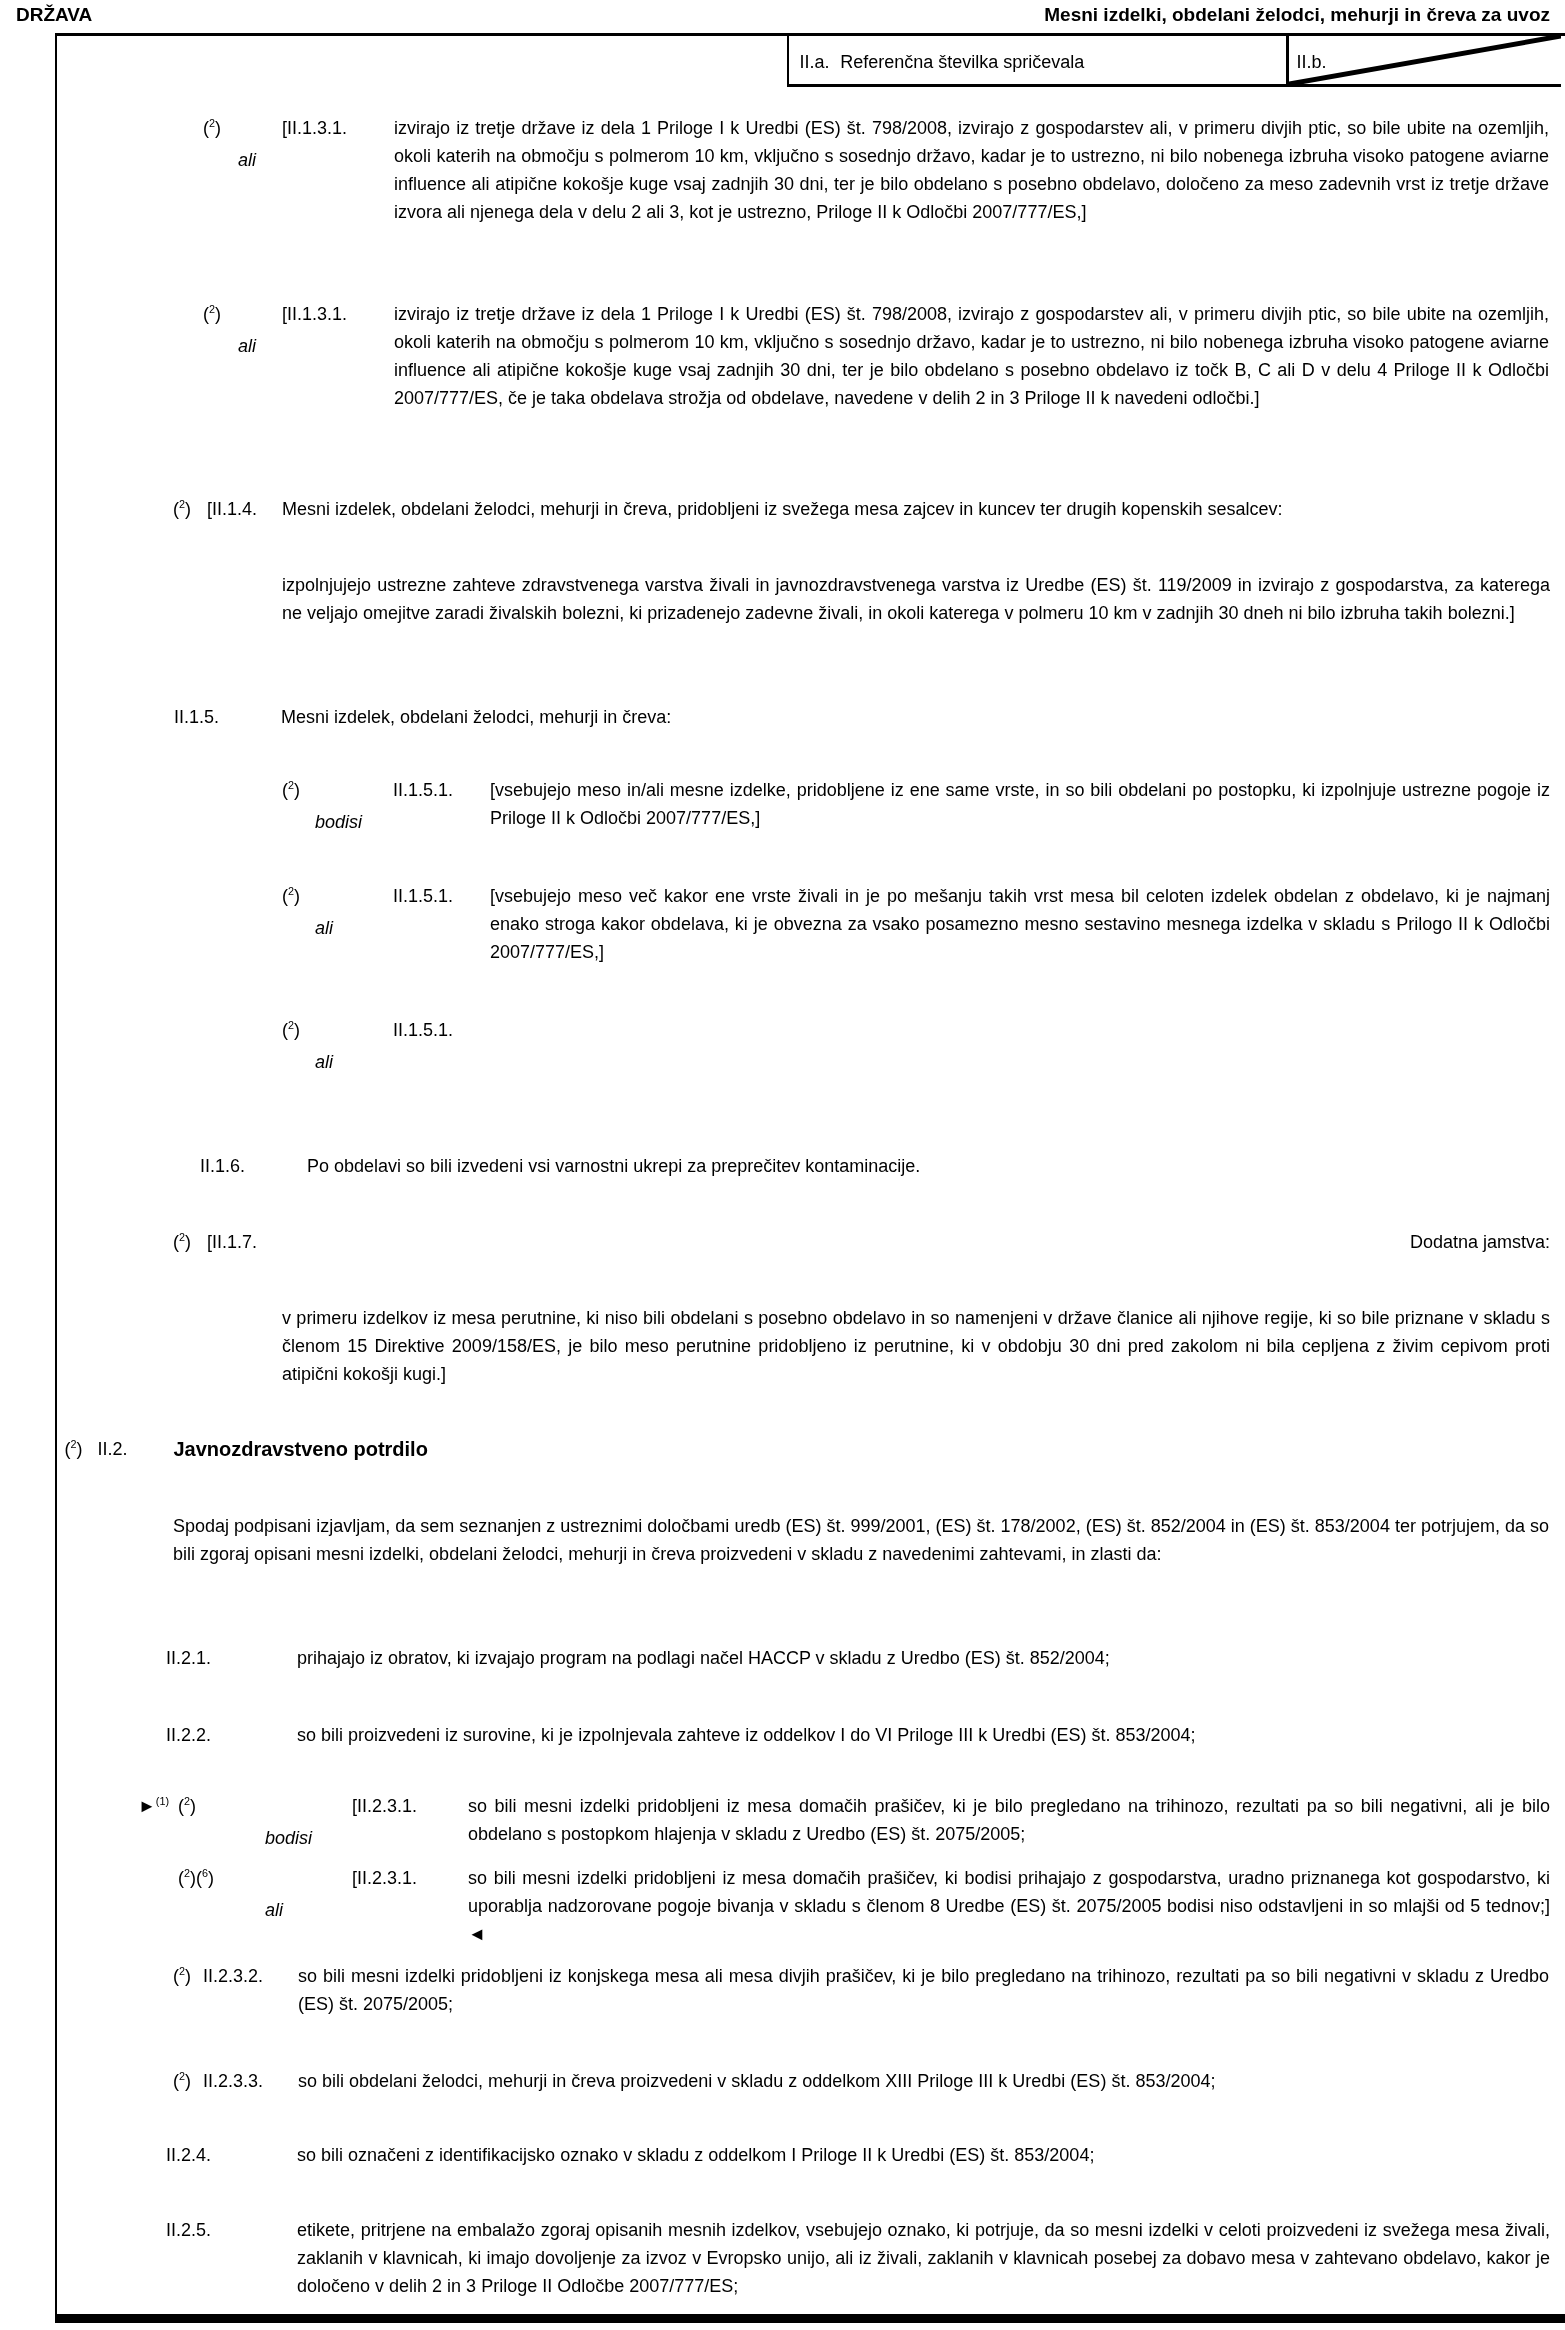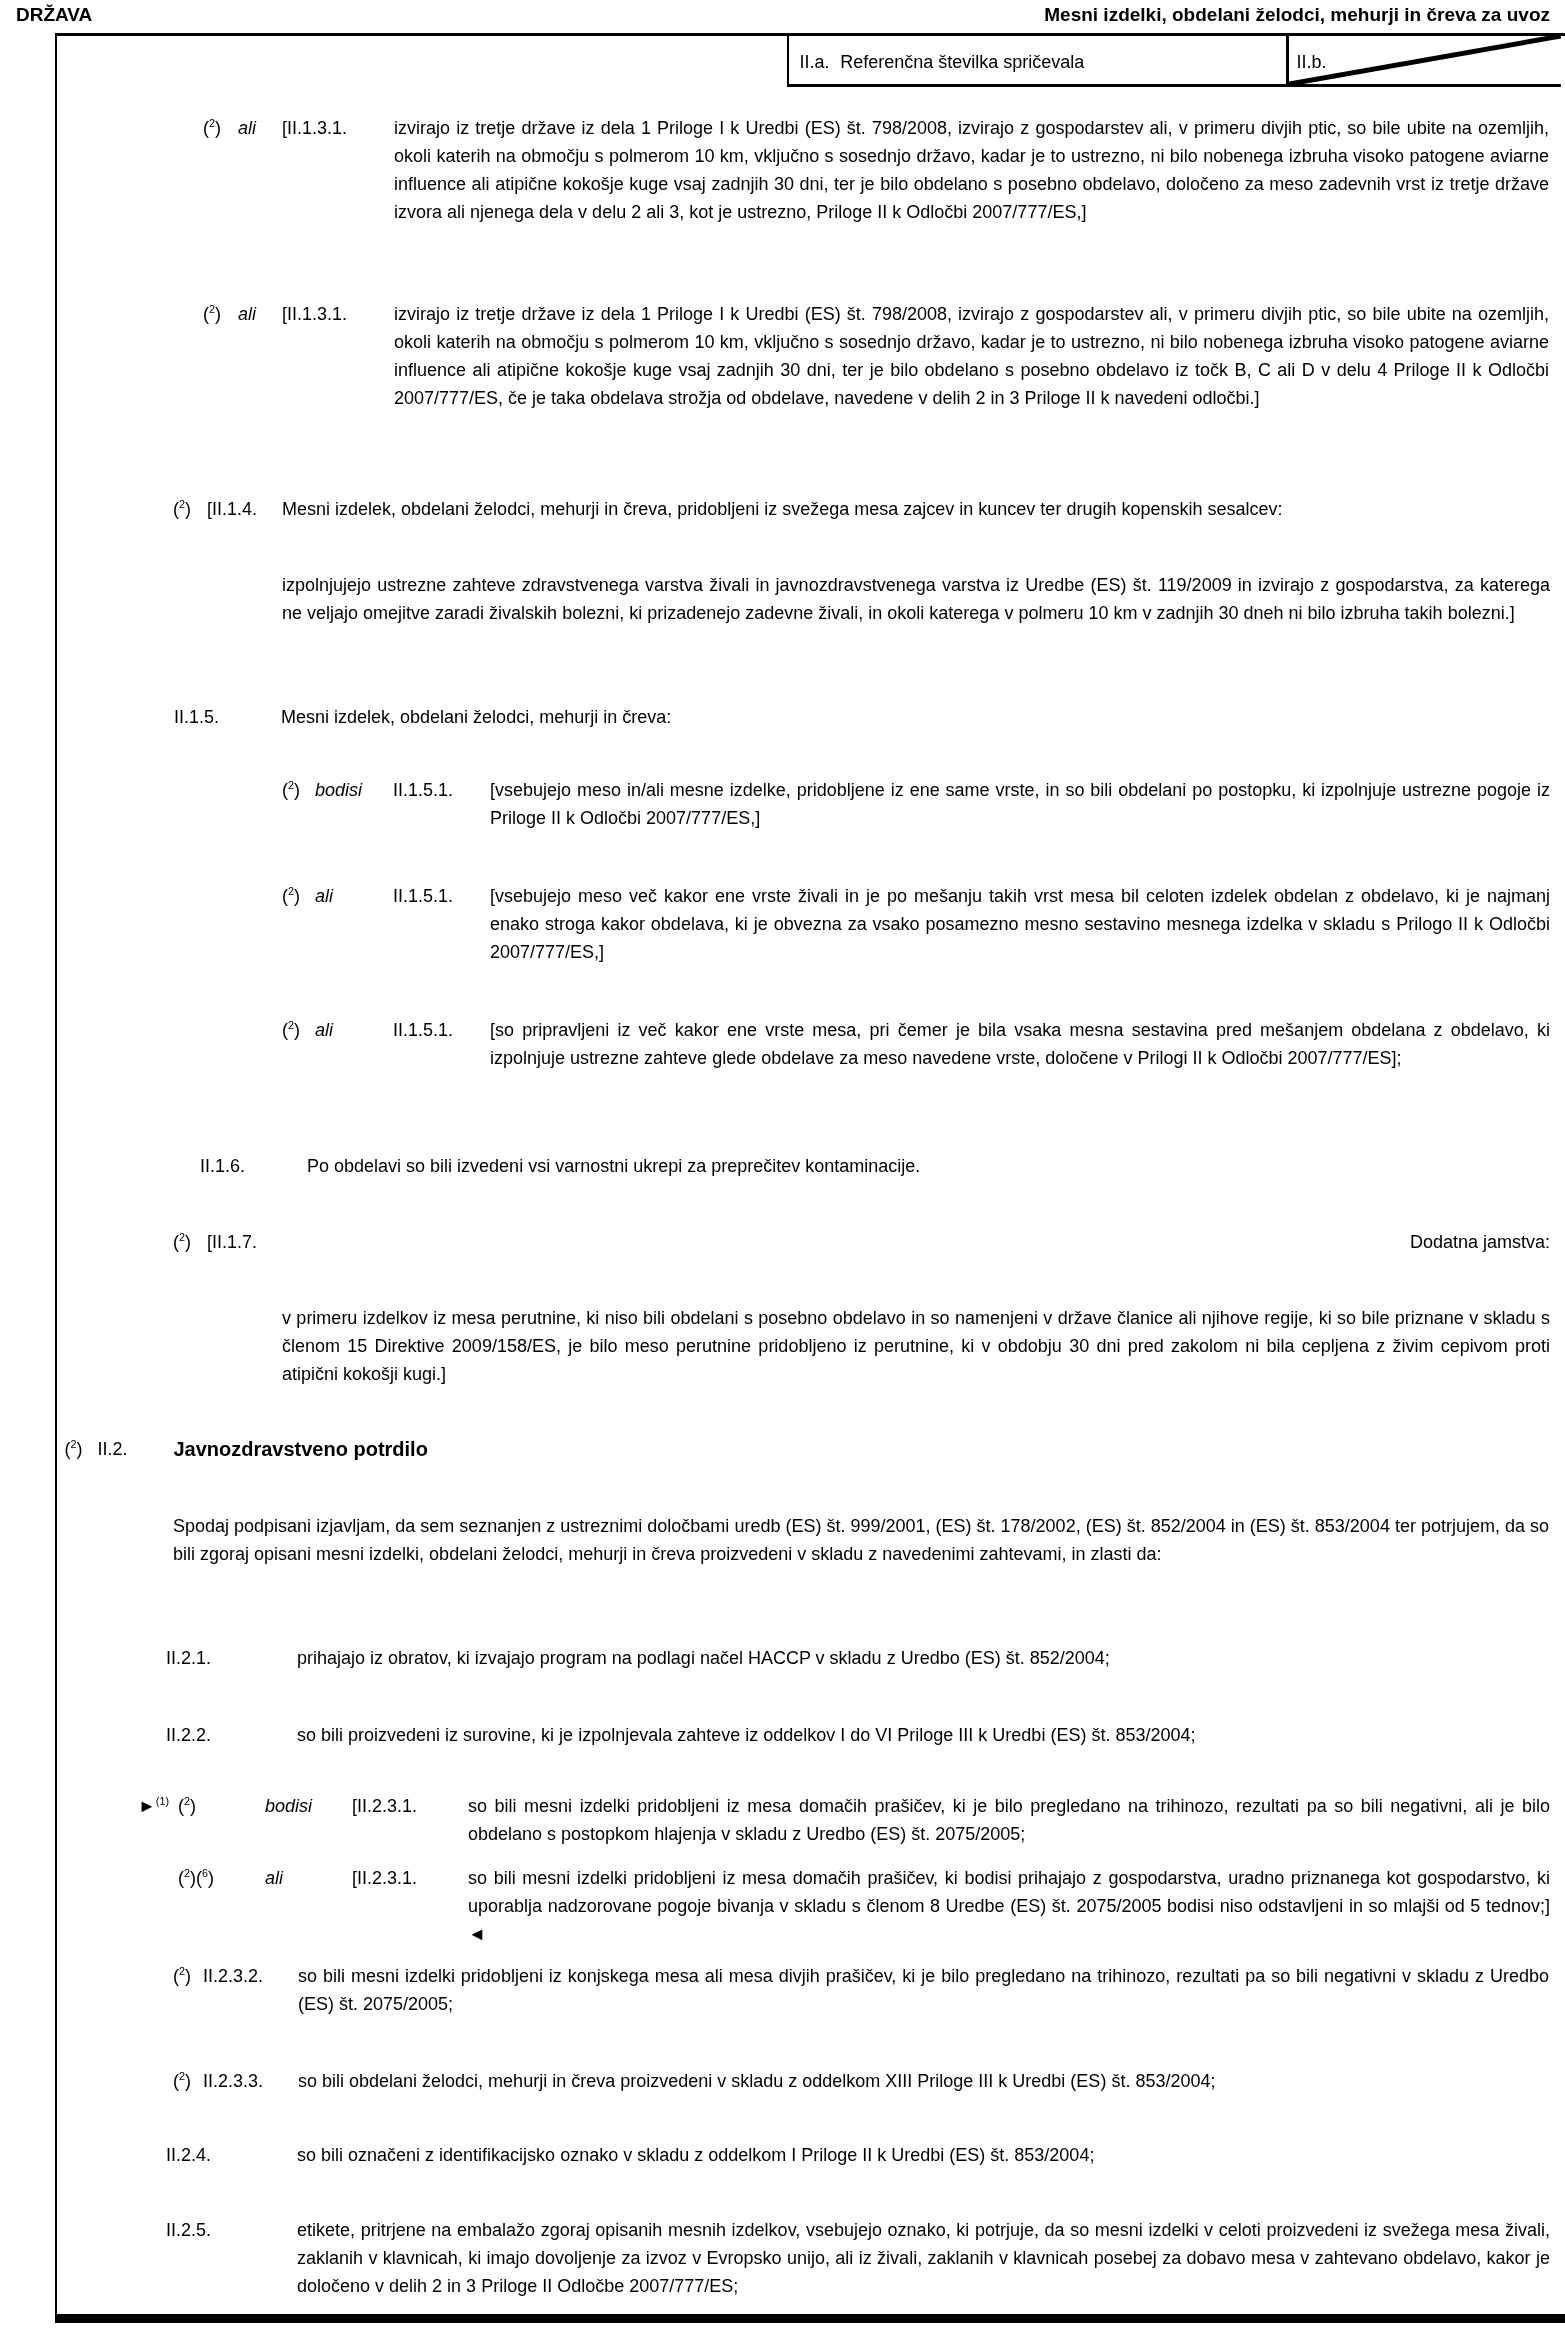--- a/index.html
+++ b/index.html
@@ -31,21 +31,21 @@
   .ref-row { position:absolute; left:730px; top:0; height:51px; display:flex; }
   .ref-cell { box-sizing:border-box; border-left:2.6px solid #000; border-bottom:3.7px solid #000; padding:11.6px 0 0 10.6px; }
   .ref-cell-a { width:499px; }
   .ref-cell-b { width:275px; border-left-width:3.7px; position:relative; padding-left:7.4px; }
   .ref-label { margin-right:10.6px; }
   .diag-svg { position:absolute; left:0; top:0; width:100%; height:100%; display:block; }
 
   
   .clause { position:absolute; display:grid; align-items:start; column-gap:0; }
   .c-marker, .c-num, .c-conj { white-space:nowrap; }
-  .c-conj { font-style:italic; }
+  .c-conj { font-style:italic;margin-top:32px; }
   .c-text { text-align:justify; }
   .c-text-left { text-align:right; white-space:nowrap; }
   .c-bold { font-weight:bold; font-size:20px; }
   .para { position:absolute; text-align:justify; }
   .c-amend { white-space:nowrap; }
 
   .t-a { left:146px; grid-template-columns:35px 44px 112px 1155px; }
   .t-b { left:116px; grid-template-columns:34px 75px 1268px; }
   .t-c { left:117px; grid-template-columns:107px 1268px; }
   .t-d { left:225px; grid-template-columns:33px 78px 97px 1060px; }
@@ -140,21 +140,20 @@
       <span class="c-marker">(<sup>2</sup>)</span>
       <span class="c-conj">ali</span>
       <span class="c-num">II.1.5.1.</span>
       <span class="c-text">[vsebujejo meso več kakor ene vrste živali in je po mešanju takih vrst mesa bil celoten izdelek obdelan z obdelavo, ki je najmanj enako stroga kakor obdelava, ki je obvezna za vsako posamezno mesno sestavino mesnega izdelka v skladu s Prilogo II k Odločbi 2007/777/ES,]</span>
     </div>
 
     <div class="clause t-d" id="b-ii151c">
       <span class="c-marker">(<sup>2</sup>)</span>
       <span class="c-conj">ali</span>
       <span class="c-num">II.1.5.1.</span>
-      <span class="c-text">[so pripravljeni iz več kakor ene vrste mesa, pri čemer je bila vsaka mesna sestavina pred mešanjem obdelana z obdelavo, ki izpolnjuje ustrezne zahteve glede obdelave za meso navedene vrste, določene v Prilogi II k Odločbi 2007/777/ES];</span>
     </div>
 
     <div class="clause t-c" id="b-ii16">
       <span class="c-num">II.1.6.</span>
       <span class="c-text">Po obdelavi so bili izvedeni vsi varnostni ukrepi za preprečitev kontaminacije.</span>
     </div>
 
     <div class="clause t-b" id="b-ii17">
       <span class="c-marker">(<sup>2</sup>)</span>
       <span class="c-num">[II.1.7.</span>

